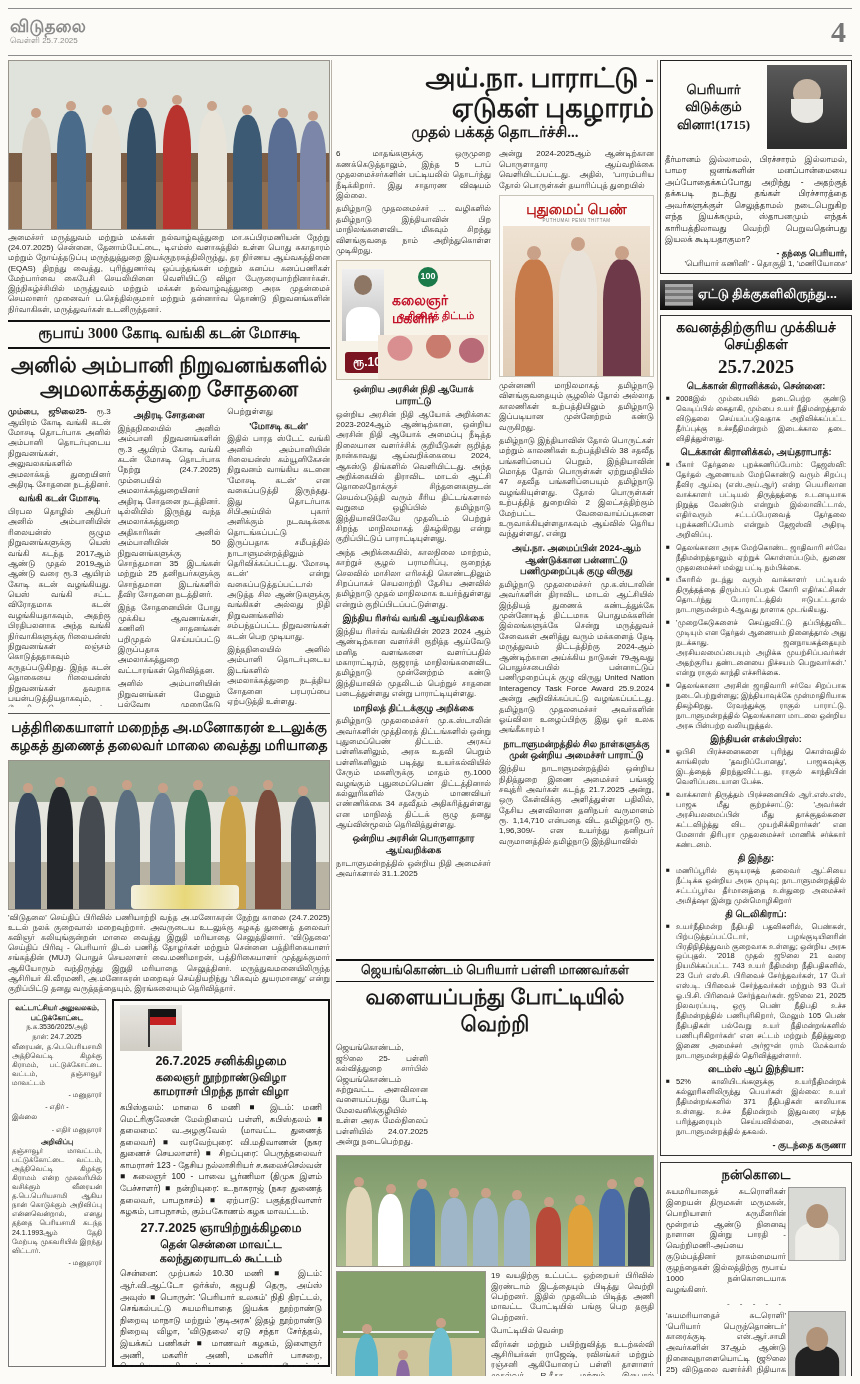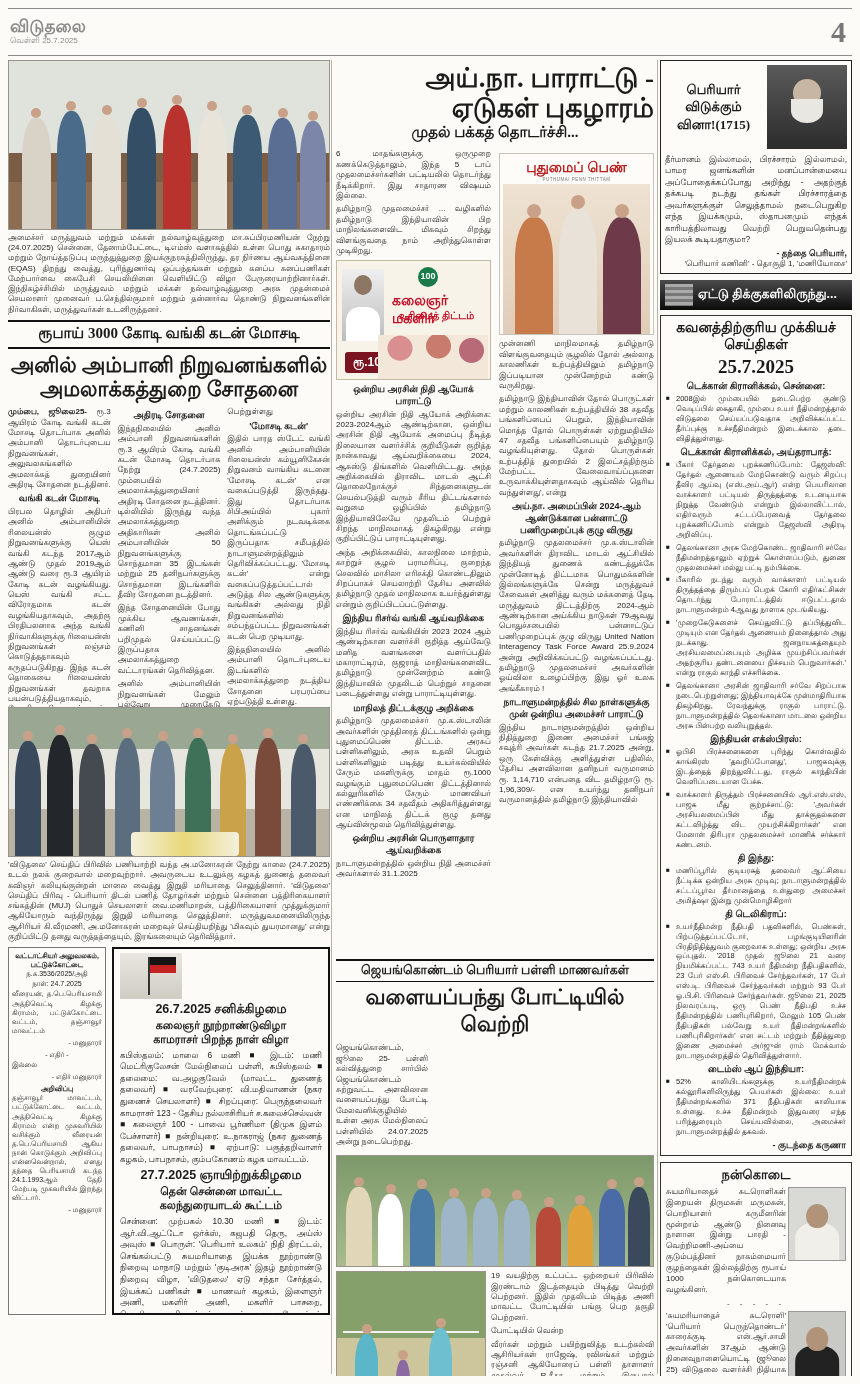--- a/index.html
+++ b/index.html
@@ -171,20 +171,24 @@
       </div>
       <div class="c">
         <p>பெற்றுள்ளது</p>
         <div class="sh">'மோசடி கடன்'</div>
         <p>இதில் பாரத ஸ்டேட் வங்கி அனில் அம்பானியின் ரிலையன்ஸ் கம்யூனிகேசன் நிறுவனம் வாங்கிய கடனை 'மோசடி கடன்' என வகைப்படுத்தி இருந்தது. இது தொடர்பாக சிபிஅய்யில் புகார் அளிக்கும் நடவடிக்கை தொடங்கப்பட்டு இருப்பதாக சமீபத்தில் நாடாளுமன்றத்திலும் தெரிவிக்கப்பட்டது. 'மோசடி கடன்' என்று வகைப்படுத்தப்பட்டால் அடுத்த சில ஆண்டுகளுக்கு வங்கிகள் அல்லது நிதி நிறுவனங்களில் சம்பந்தப்பட்ட நிறுவனங்கள் கடன் பெற முடியாது.</p>
         <p>இந்தநிலையில் அனில் அம்பானி தொடர்புடைய இடங்களில் அமலாக்கத்துறை நடத்திய சோதனை பரபரப்பை ஏற்படுத்தி உள்ளது.</p>
 
       </div>
     </div>
 
+    <div class="head-md">
+      <span>பத்திரிகையாளர் மறைந்த அ.மனோகரன் உடலுக்கு</span><br>
+      <span>கழகத் துணைத் தலைவர் மாலை வைத்து மரியாதை</span>
+    </div>
     <div class="photo" style="height:148px;background:linear-gradient(#9aa793 0 28%,#e6e6df 28% 68%,#b9b3a4 68% 100%);">
       <b class="fg" style="left:2%;width:8%;height:78%;background:#3a4a5c;"></b>
       <b class="fg" style="left:12%;width:8%;height:82%;background:#23272b;"></b>
       <b class="fg" style="left:22%;width:8%;height:76%;background:#454a50;"></b>
       <b class="fg" style="left:33%;width:8%;height:80%;background:#5b6e80;"></b>
       <b class="fg" style="left:44%;width:8%;height:78%;background:#6d7f92;"></b>
       <b class="fg" style="left:55%;width:8%;height:80%;background:#3f7058;"></b>
       <b class="fg" style="left:66%;width:8%;height:76%;background:#caa24a;"></b>
       <b class="fg" style="left:77%;width:8%;height:80%;background:#7a4a3a;"></b>
       <b class="fg" style="left:88%;width:8%;height:76%;background:#4a5a6a;"></b>
@@ -246,20 +250,21 @@
         <p>ஒன்றிய அரசின் நிதி ஆயோக் அறிக்கை: 2023-2024ஆம் ஆண்டிற்கான, ஒன்றிய அரசின் நிதி ஆயோக் அமைப்பு நீடித்த நிலையான வளர்ச்சிக் குறியீடுகள் குறித்த நான்காவது ஆய்வறிக்கையை 2024, ஆகஸ்டு திங்களில் வெளியிட்டது. அந்த அறிக்கையில் திராவிட மாடல் ஆட்சி தொலைநோக்குச் சிந்தனைகளுடன் செயல்படுத்தி வரும் சீரிய திட்டங்களால் வறுமை ஒழிப்பில் தமிழ்நாடு இந்தியாவிலேயே முதலிடம் பெற்றுச் சிறந்த மாநிலமாகத் திகழ்கிறது என்று குறிப்பிட்டுப் பாராட்டியுள்ளது.</p>
         <p>அந்த அறிக்கையில், காலநிலை மாற்றம், காற்றுச் சூழல் பராமரிப்பு, குறைந்த செலவில் மாசிலா எரிசக்தி கொண்டதிலும் சிறப்பாகச் செயலாற்றி தேசிய அளவில் தமிழ்நாடு முதல் மாநிலமாக உயர்ந்துள்ளது என்றும் குறிப்பிடப்பட்டுள்ளது.</p>
         <div class="sh">இந்திய ரிசர்வ் வங்கி ஆய்வறிக்கை</div>
         <p>இந்திய ரிசர்வ் வங்கியின் 2023 2024 ஆம் ஆண்டிற்கான வளர்ச்சி குறித்த ஆய்வேடு மனித வளங்களை வளர்ப்பதில் மகாராட்டிரம், குஜராத் மாநிலங்களைவிட தமிழ்நாடு முன்னேற்றம் கண்டு இந்தியாவில் முதலிடம் பெற்றுச் சாதனை படைத்துள்ளது என்று பாராட்டியுள்ளது.</p>
         <div class="sh">மாநிலத் திட்டக்குழு அறிக்கை</div>
         <p>தமிழ்நாடு முதலமைச்சர் மு.க.ஸ்டாலின் அவர்களின் முத்திரைத் திட்டங்களில் ஒன்று புதுமைப்பெண் திட்டம். அரசுப் பள்ளிகளிலும், அரசு உதவி பெறும் பள்ளிகளிலும் படித்து உயர்கல்வியில் சேரும் மகளிருக்கு மாதம் ரூ.1000 வழங்கும் புதுமைப்பெண் திட்டத்தினால் கல்லூரிகளில் சேரும் மாணவியர் எண்ணிக்கை 34 சதவீதம் அதிகரித்துள்ளது என மாநிலத் திட்டக் குழு தனது ஆய்வின்மூலம் தெரிவித்துள்ளது.</p>
         <div class="sh">ஒன்றிய அரசின் பொருளாதார ஆய்வறிக்கை</div>
         <p>நாடாளுமன்றத்தில் ஒன்றிய நிதி அமைச்சர் அவர்களால் 31.1.2025</p>
       </div>
       <div class="c">
+        <p>அன்று 2024-2025ஆம் ஆண்டிற்கான பொருளாதார ஆய்வறிக்கை வெளியிடப்பட்டது. அதில், 'பாரம்பரிய தோல் பொருள்கள் தயாரிப்புத் துறையில்</p>
         <div class="ad-p">
           <i class="adp-emblem"></i>
           <div class="adp-title">புதுமைப் பெண்</div>
           <div class="adp-sub">PUTHUMAI PENN THITTAM</div>
           <div class="adp-img">
             <b class="fg" style="left:8%;width:26%;height:78%;background:#c77a4a;"></b>
             <b class="fg" style="left:38%;width:26%;height:84%;background:#e8e2d8;"></b>
             <b class="fg" style="left:68%;width:26%;height:78%;background:#6e3a4a;"></b>
           </div>
         </div>

